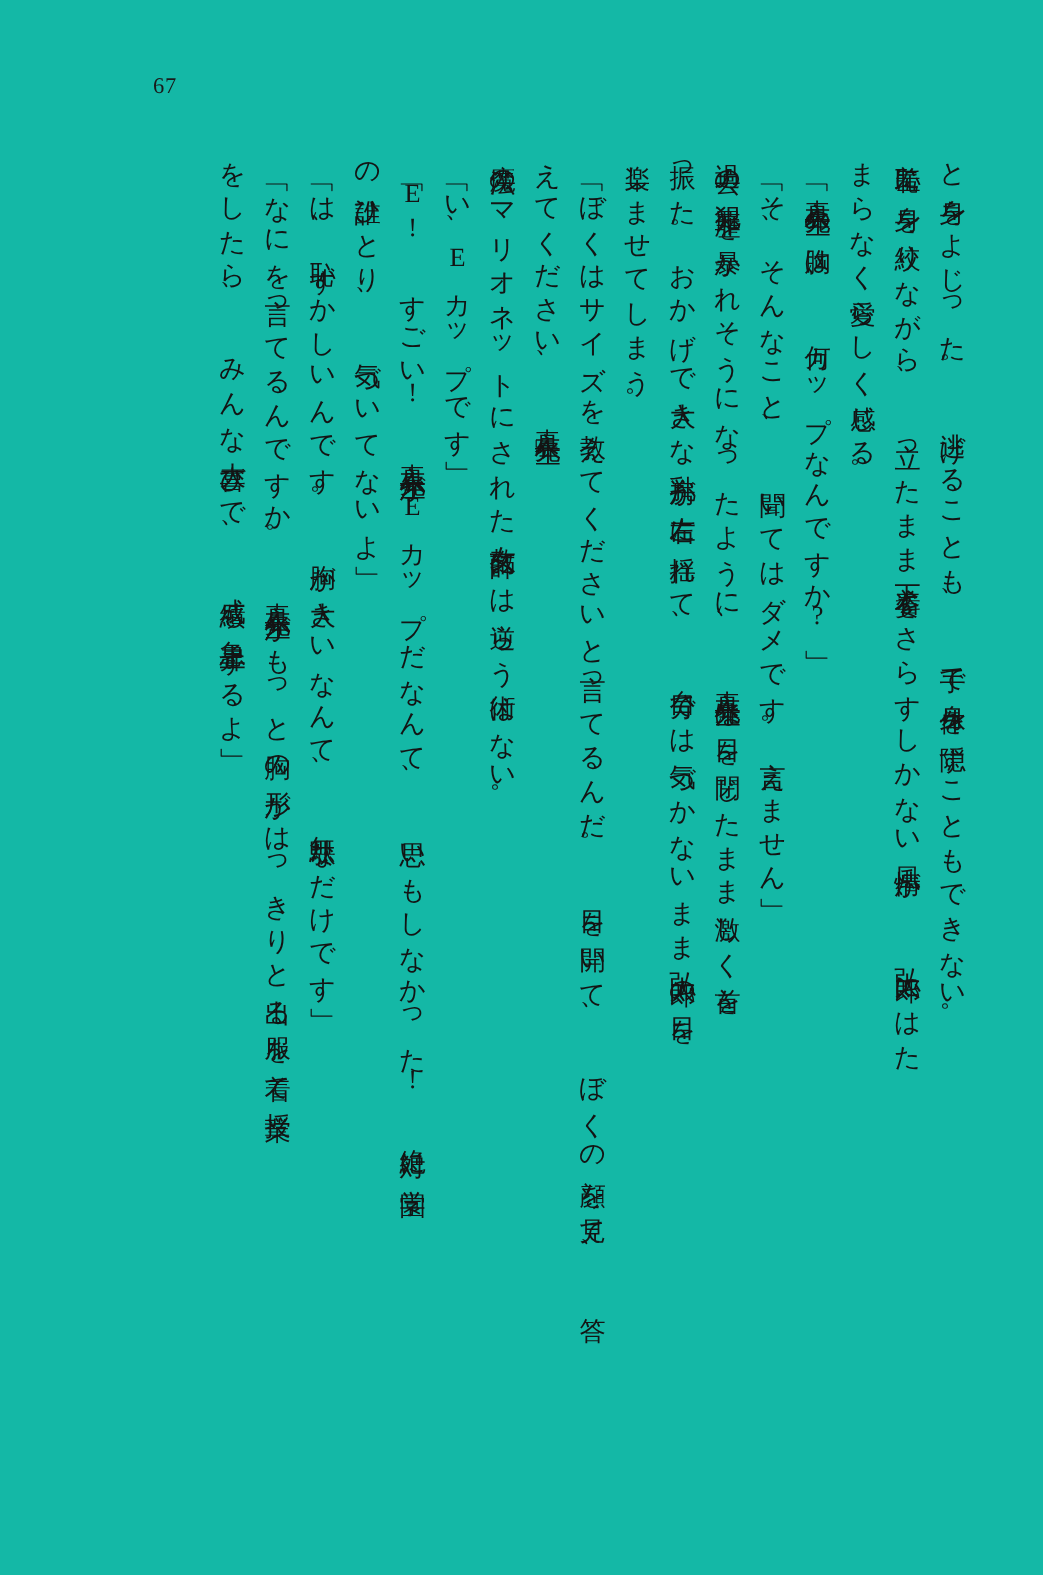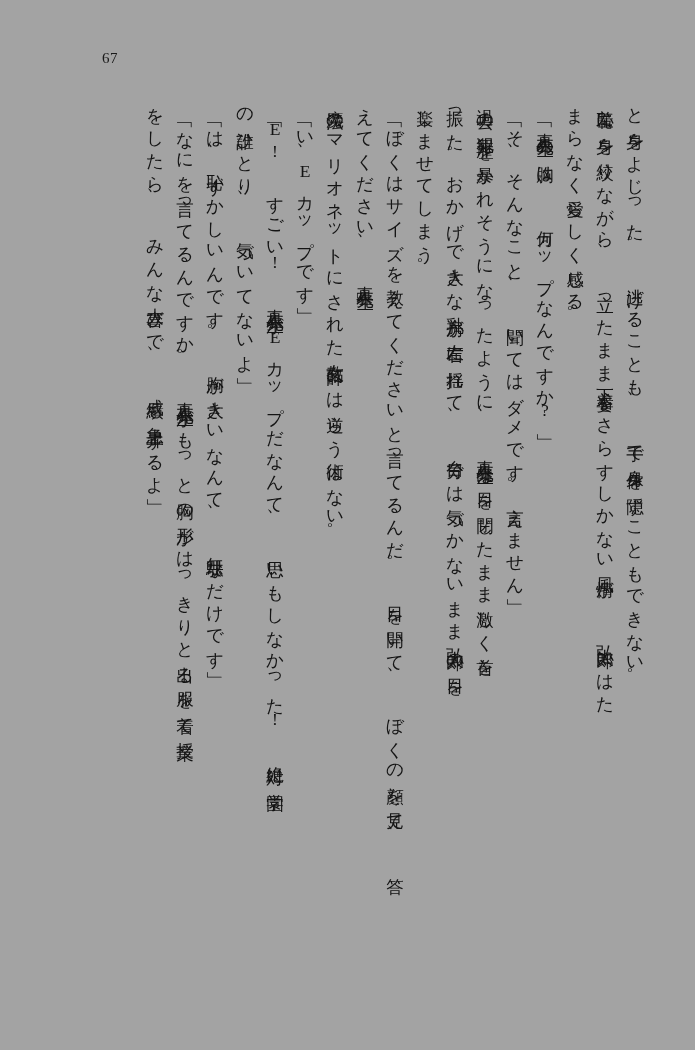--- a/index.html
+++ b/index.html
@@ -4,21 +4,21 @@
 <style>
   html, body {
     margin: 0;
     padding: 0;
     background: #ffffff;
   }
   .page {
     position: relative;
     width: 695px;
     height: 1050px;
-    background: #a3a3a3;
+    background: #14b8a6;
     overflow: hidden;
     font-family: "Liberation Serif", "DejaVu Serif", serif;
     color: #1a1a1a;
   }
   .page-number {
     position: absolute;
     top: 50px;
     left: 102px;
     font-size: 15px;
     letter-spacing: 0.5px;

